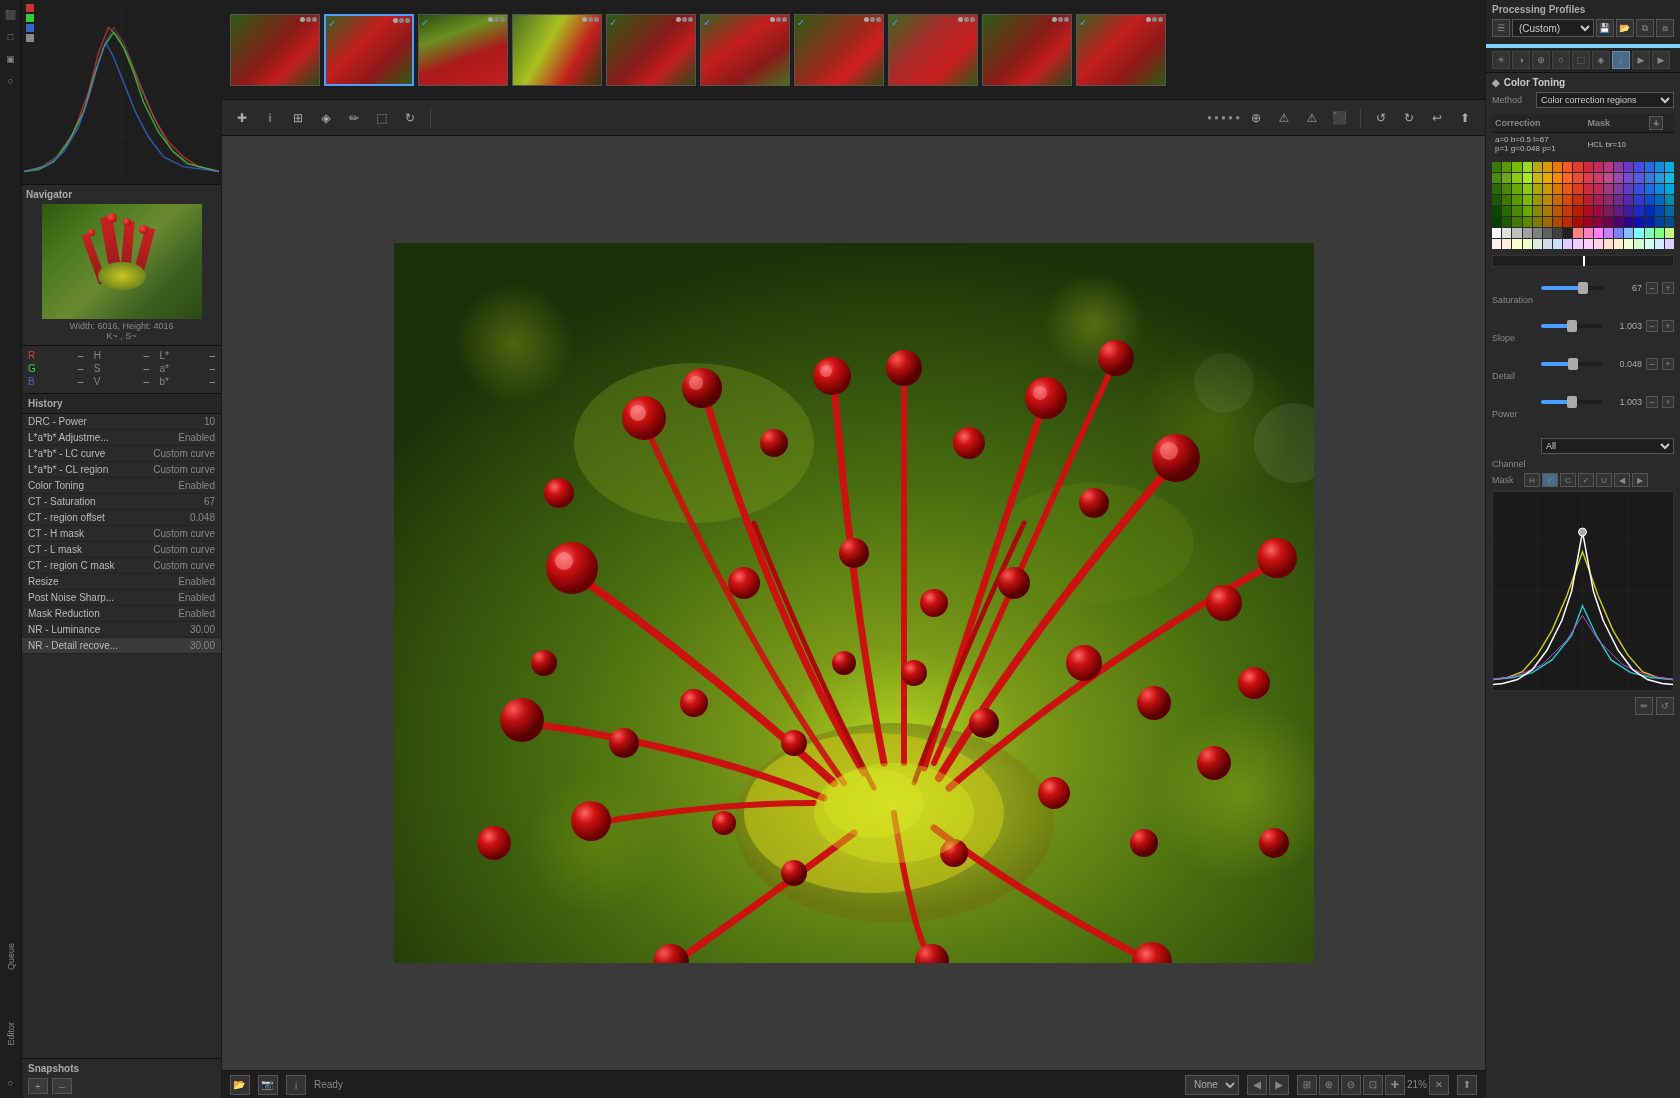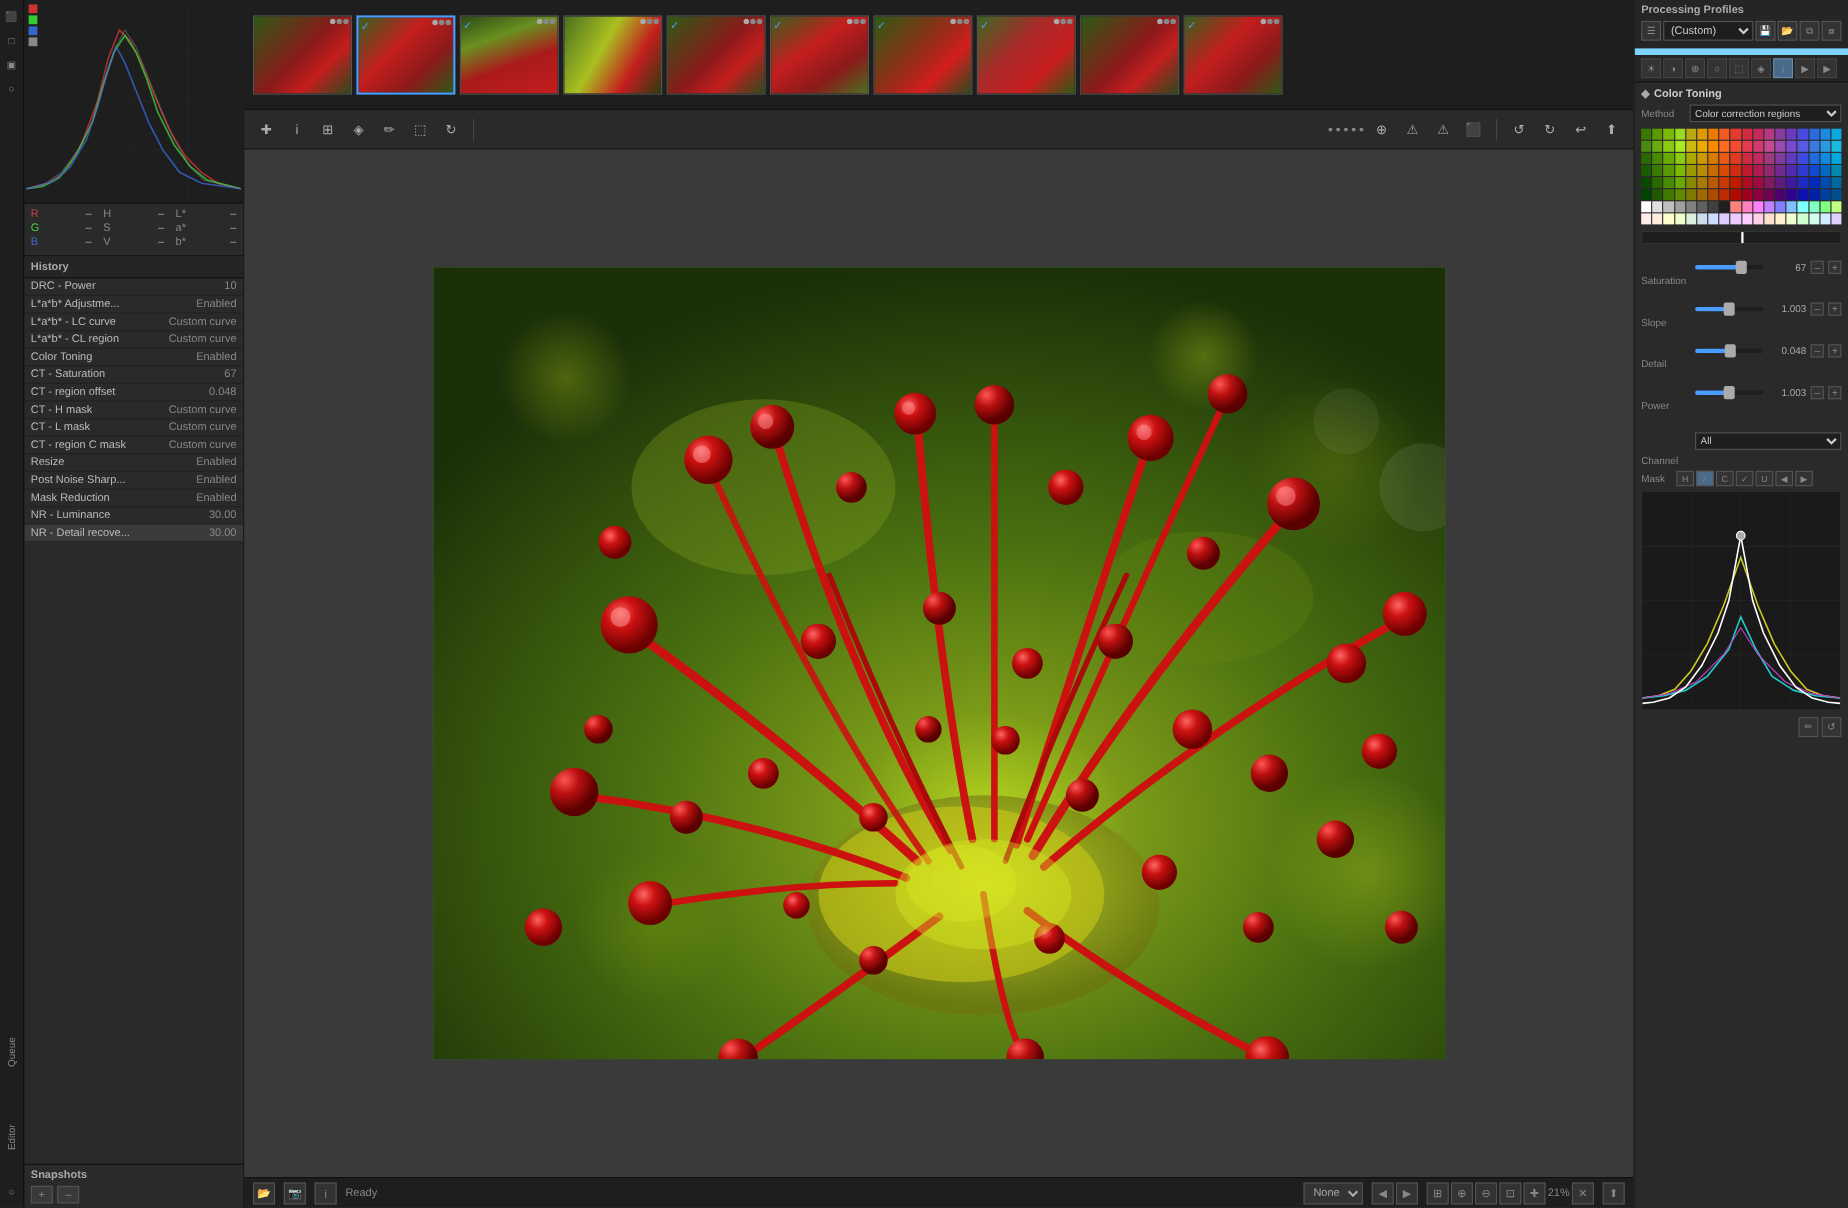--- a/index.html
+++ b/index.html
@@ -299,21 +299,21 @@
       background: #2a2a2a;
       display: flex;
       flex-direction: column;
       border-left: 1px solid #1a1a1a;
       overflow: hidden;
     }
 
     
     #processing-profiles {
       padding: 4px 6px;
-      border-bottom: 6px solid #7dd3fc;
+      border-bottom: 4px solid #7dd3fc;
       background: #252525;
     }
     .profile-title {
       font-size: 10px;
       font-weight: bold;
       color: #aaa;
       margin-bottom: 4px;
     }
     .profile-row {
       display: flex;
@@ -592,20 +592,38 @@
     </svg>
     
     <div style="position:absolute;top:4px;left:4px;display:flex;flex-direction:column;gap:2px">
       <div style="width:8px;height:8px;background:#cc3333"></div>
       <div style="width:8px;height:8px;background:#33cc33"></div>
       <div style="width:8px;height:8px;background:#3366cc"></div>
       <div style="width:8px;height:8px;background:#888"></div>
     </div>
   </div>
 
+  <div id="navigator-section">
+    <div class="section-title">Navigator</div>
+    <div id="navigator-preview">
+
+      <div style="position:absolute;inset:0;background:linear-gradient(135deg,#2d5a10 0%,#4a7a20 25%,#6a8a30 50%,#3a6020 75%,#2d4a15 100%)"></div>
+      <div style="position:absolute;bottom:30%;left:40%;width:12px;height:60%;background:linear-gradient(to top,#8b1a1a,#cc2020);border-radius:1px;transform:rotate(-10deg)"></div>
+      <div style="position:absolute;bottom:30%;left:50%;width:10px;height:55%;background:linear-gradient(to top,#8b1a1a,#cc2020);border-radius:1px;transform:rotate(5deg)"></div>
+      <div style="position:absolute;bottom:30%;left:60%;width:10px;height:50%;background:linear-gradient(to top,#8b1a1a,#cc2020);border-radius:1px;transform:rotate(15deg)"></div>
+      <div style="position:absolute;bottom:30%;left:30%;width:8px;height:45%;background:linear-gradient(to top,#8b1a1a,#cc2020);border-radius:1px;transform:rotate(-20deg)"></div>
+      <div style="position:absolute;top:8%;left:41%;width:10px;height:10px;background:radial-gradient(circle at 35% 35%,#ff4444,#8b0000);border-radius:50%"></div>
+      <div style="position:absolute;top:12%;left:51%;width:8px;height:8px;background:radial-gradient(circle at 35% 35%,#ff4444,#8b0000);border-radius:50%"></div>
+      <div style="position:absolute;top:18%;left:61%;width:9px;height:9px;background:radial-gradient(circle at 35% 35%,#ff4444,#8b0000);border-radius:50%"></div>
+      <div style="position:absolute;top:22%;left:29%;width:7px;height:7px;background:radial-gradient(circle at 35% 35%,#ff4444,#8b0000);border-radius:50%"></div>
+      <div style="position:absolute;bottom:25%;left:35%;width:30%;height:25%;background:radial-gradient(ellipse,#c8c820 0%,#8a9820 50%,#4a7010 100%);border-radius:50%"></div>
+    </div>
+    <div id="nav-size-text">Width: 6016, Height: 4016</div>
+    <div id="nav-coords">K~ , S~</div>
+  </div>
 
   <div id="color-values">
     <div class="color-row">
       <span class="color-label" style="color:#cc4444">R</span>
       <span class="color-val">–</span>
       <span class="color-label">H</span>
       <span class="color-val">–</span>
       <span class="color-label">L*</span>
       <span class="color-val">–</span>
     </div>
@@ -1035,20 +1053,38 @@
       <span>Color Toning</span>
     </div>
 
     <div class="method-row">
       <span class="method-label">Method</span>
       <select class="method-select">
         <option>Color correction regions</option>
       </select>
     </div>
 
+    <table id="correction-table">
+      <thead>
+        <tr>
+          <th>Correction</th>
+          <th>Mask</th>
+          <th>
+              <div class="add-btn">+</div>
+            </th>
+        </tr>
+      </thead>
+      <tbody>
+        <tr>
+          <td style="font-size:8px;color:#bbb">a=0 b=0.5 l=67<br>p=1 g=0.048 p=1</td>
+          <td style="font-size:8px;color:#bbb">HCL br=10</td>
+          <td></td>
+        </tr>
+      </tbody>
+    </table>
 
     <div id="color-palette">
     <div class="palette-cell" style="background: rgb(58, 122, 0);"></div>
         <div class="palette-cell" style="background: rgb(90, 154, 0);"></div>
         <div class="palette-cell" style="background: rgb(122, 186, 0);"></div>
         <div class="palette-cell" style="background: rgb(154, 218, 32);"></div>
         <div class="palette-cell" style="background: rgb(186, 170, 16);"></div>
         <div class="palette-cell" style="background: rgb(218, 154, 0);"></div>
         <div class="palette-cell" style="background: rgb(234, 122, 0);"></div>
         <div class="palette-cell" style="background: rgb(244, 90, 32);"></div>

